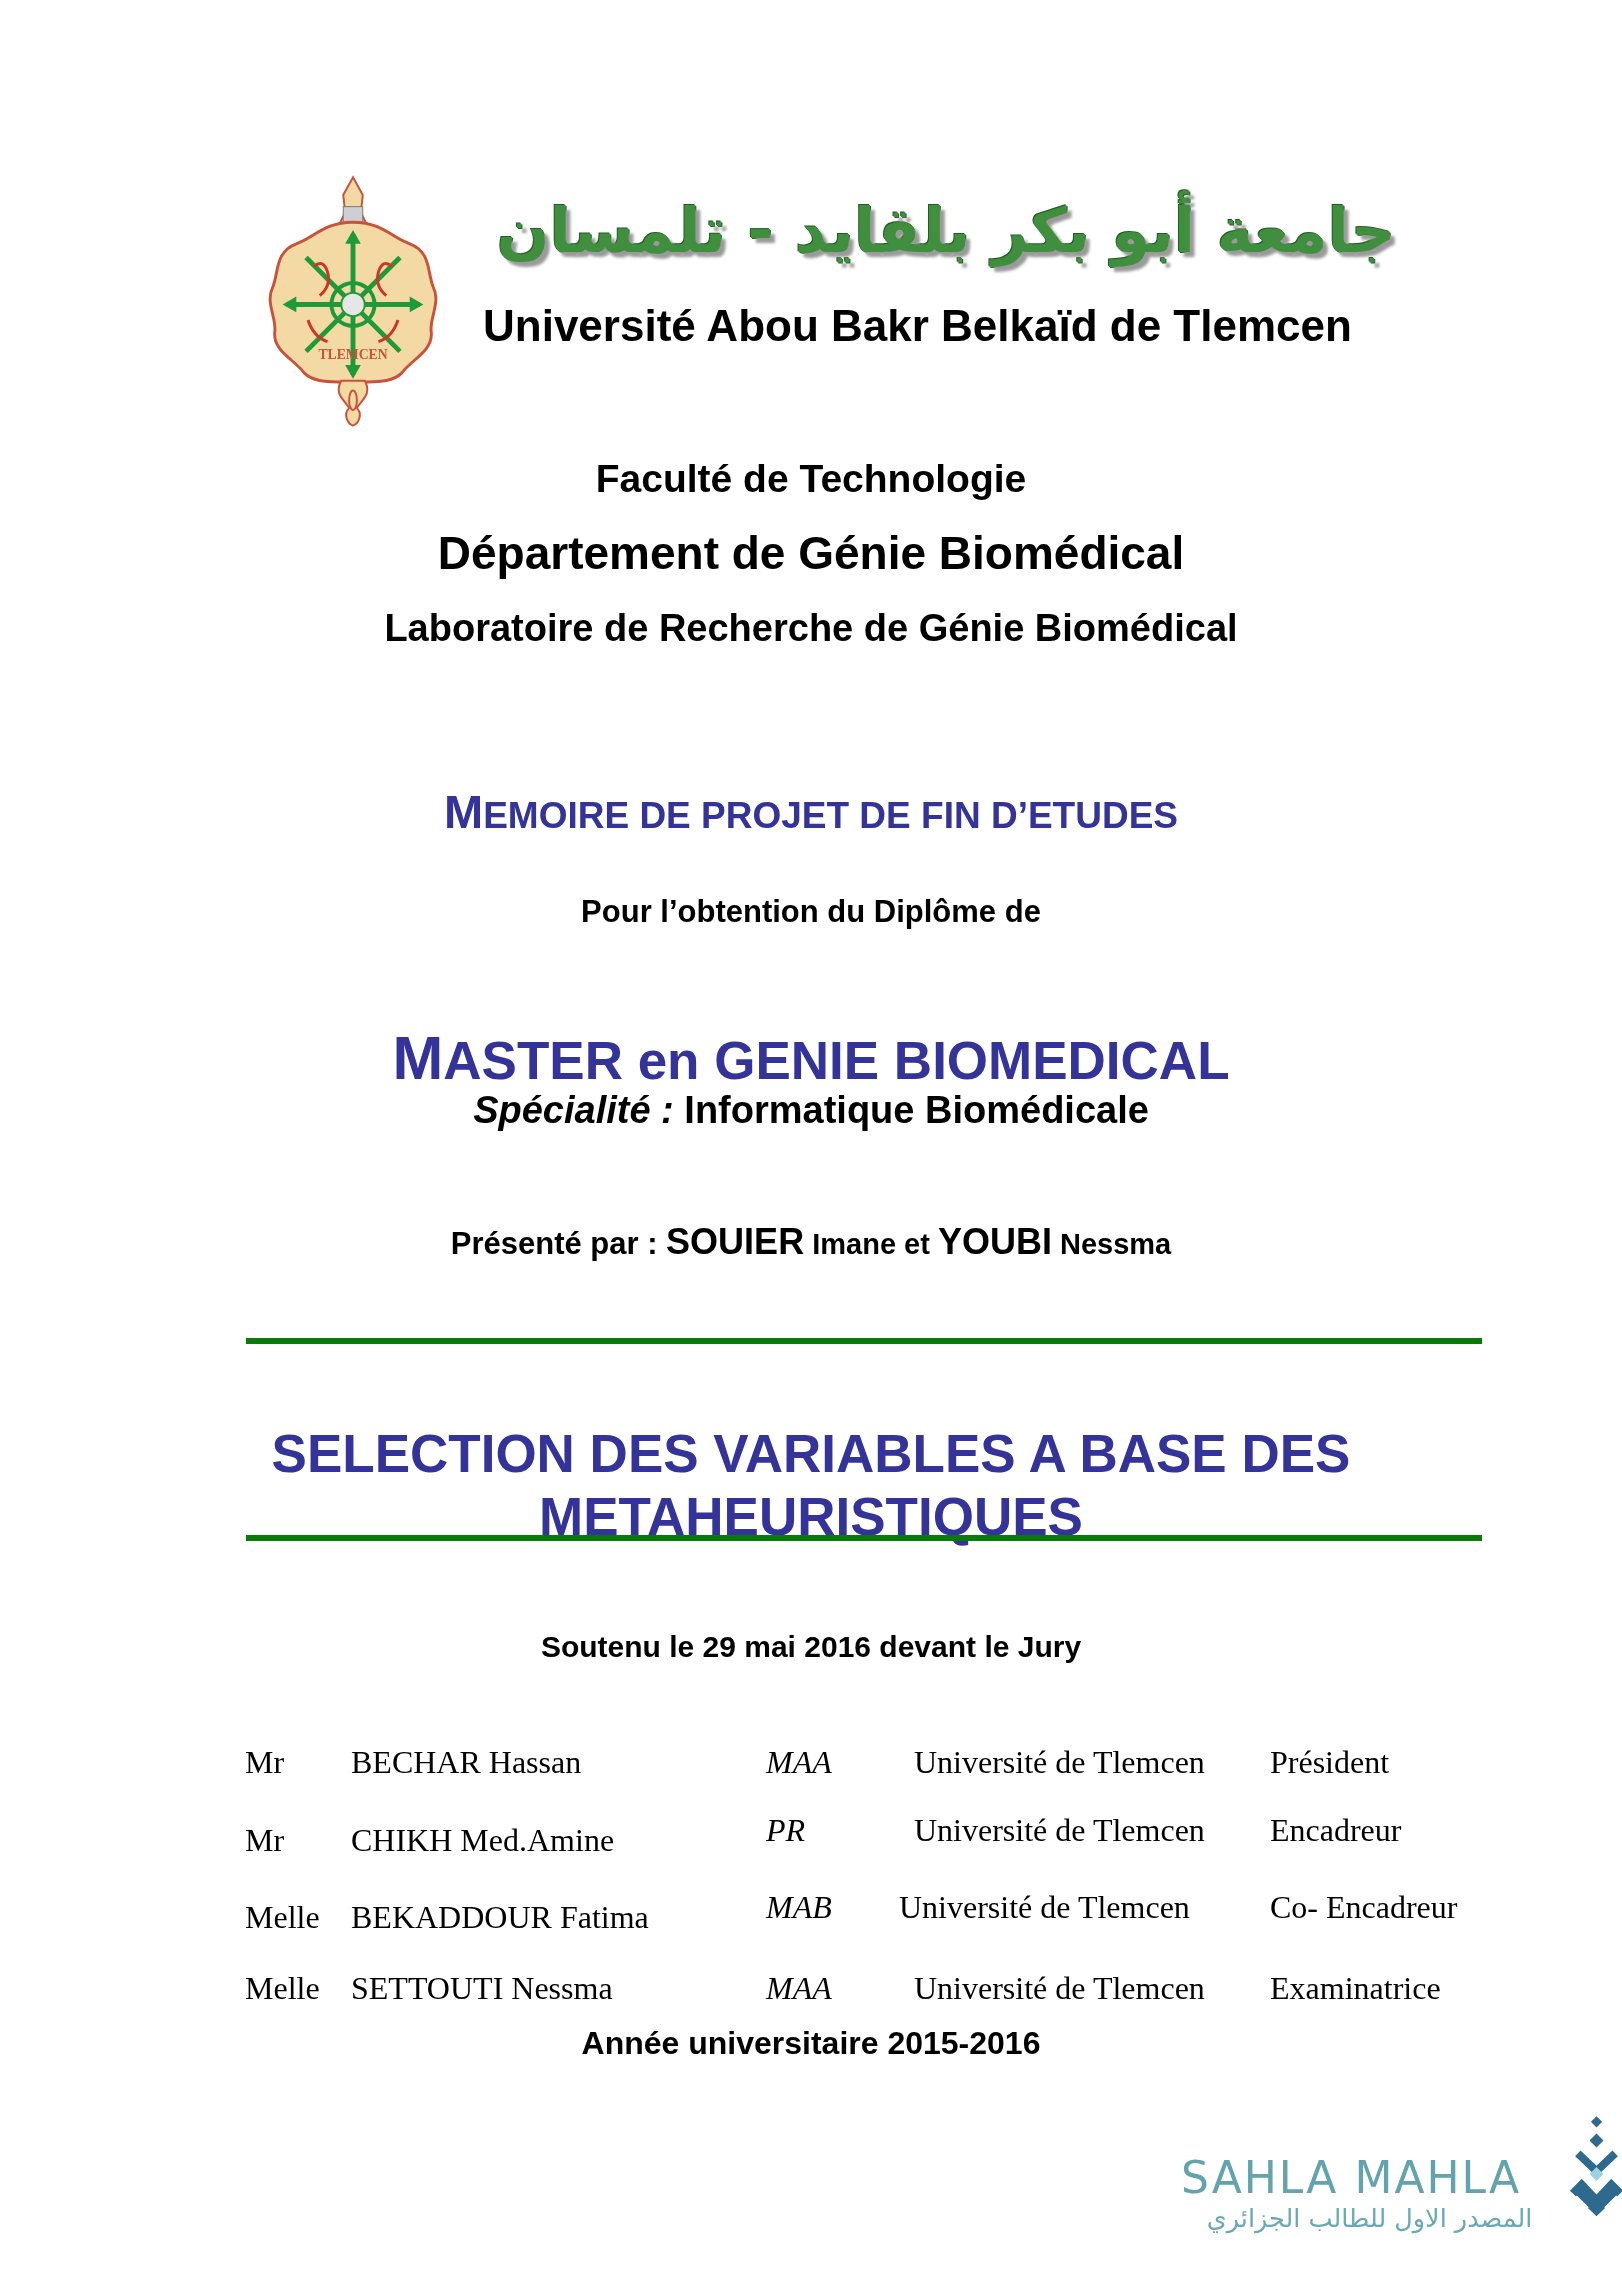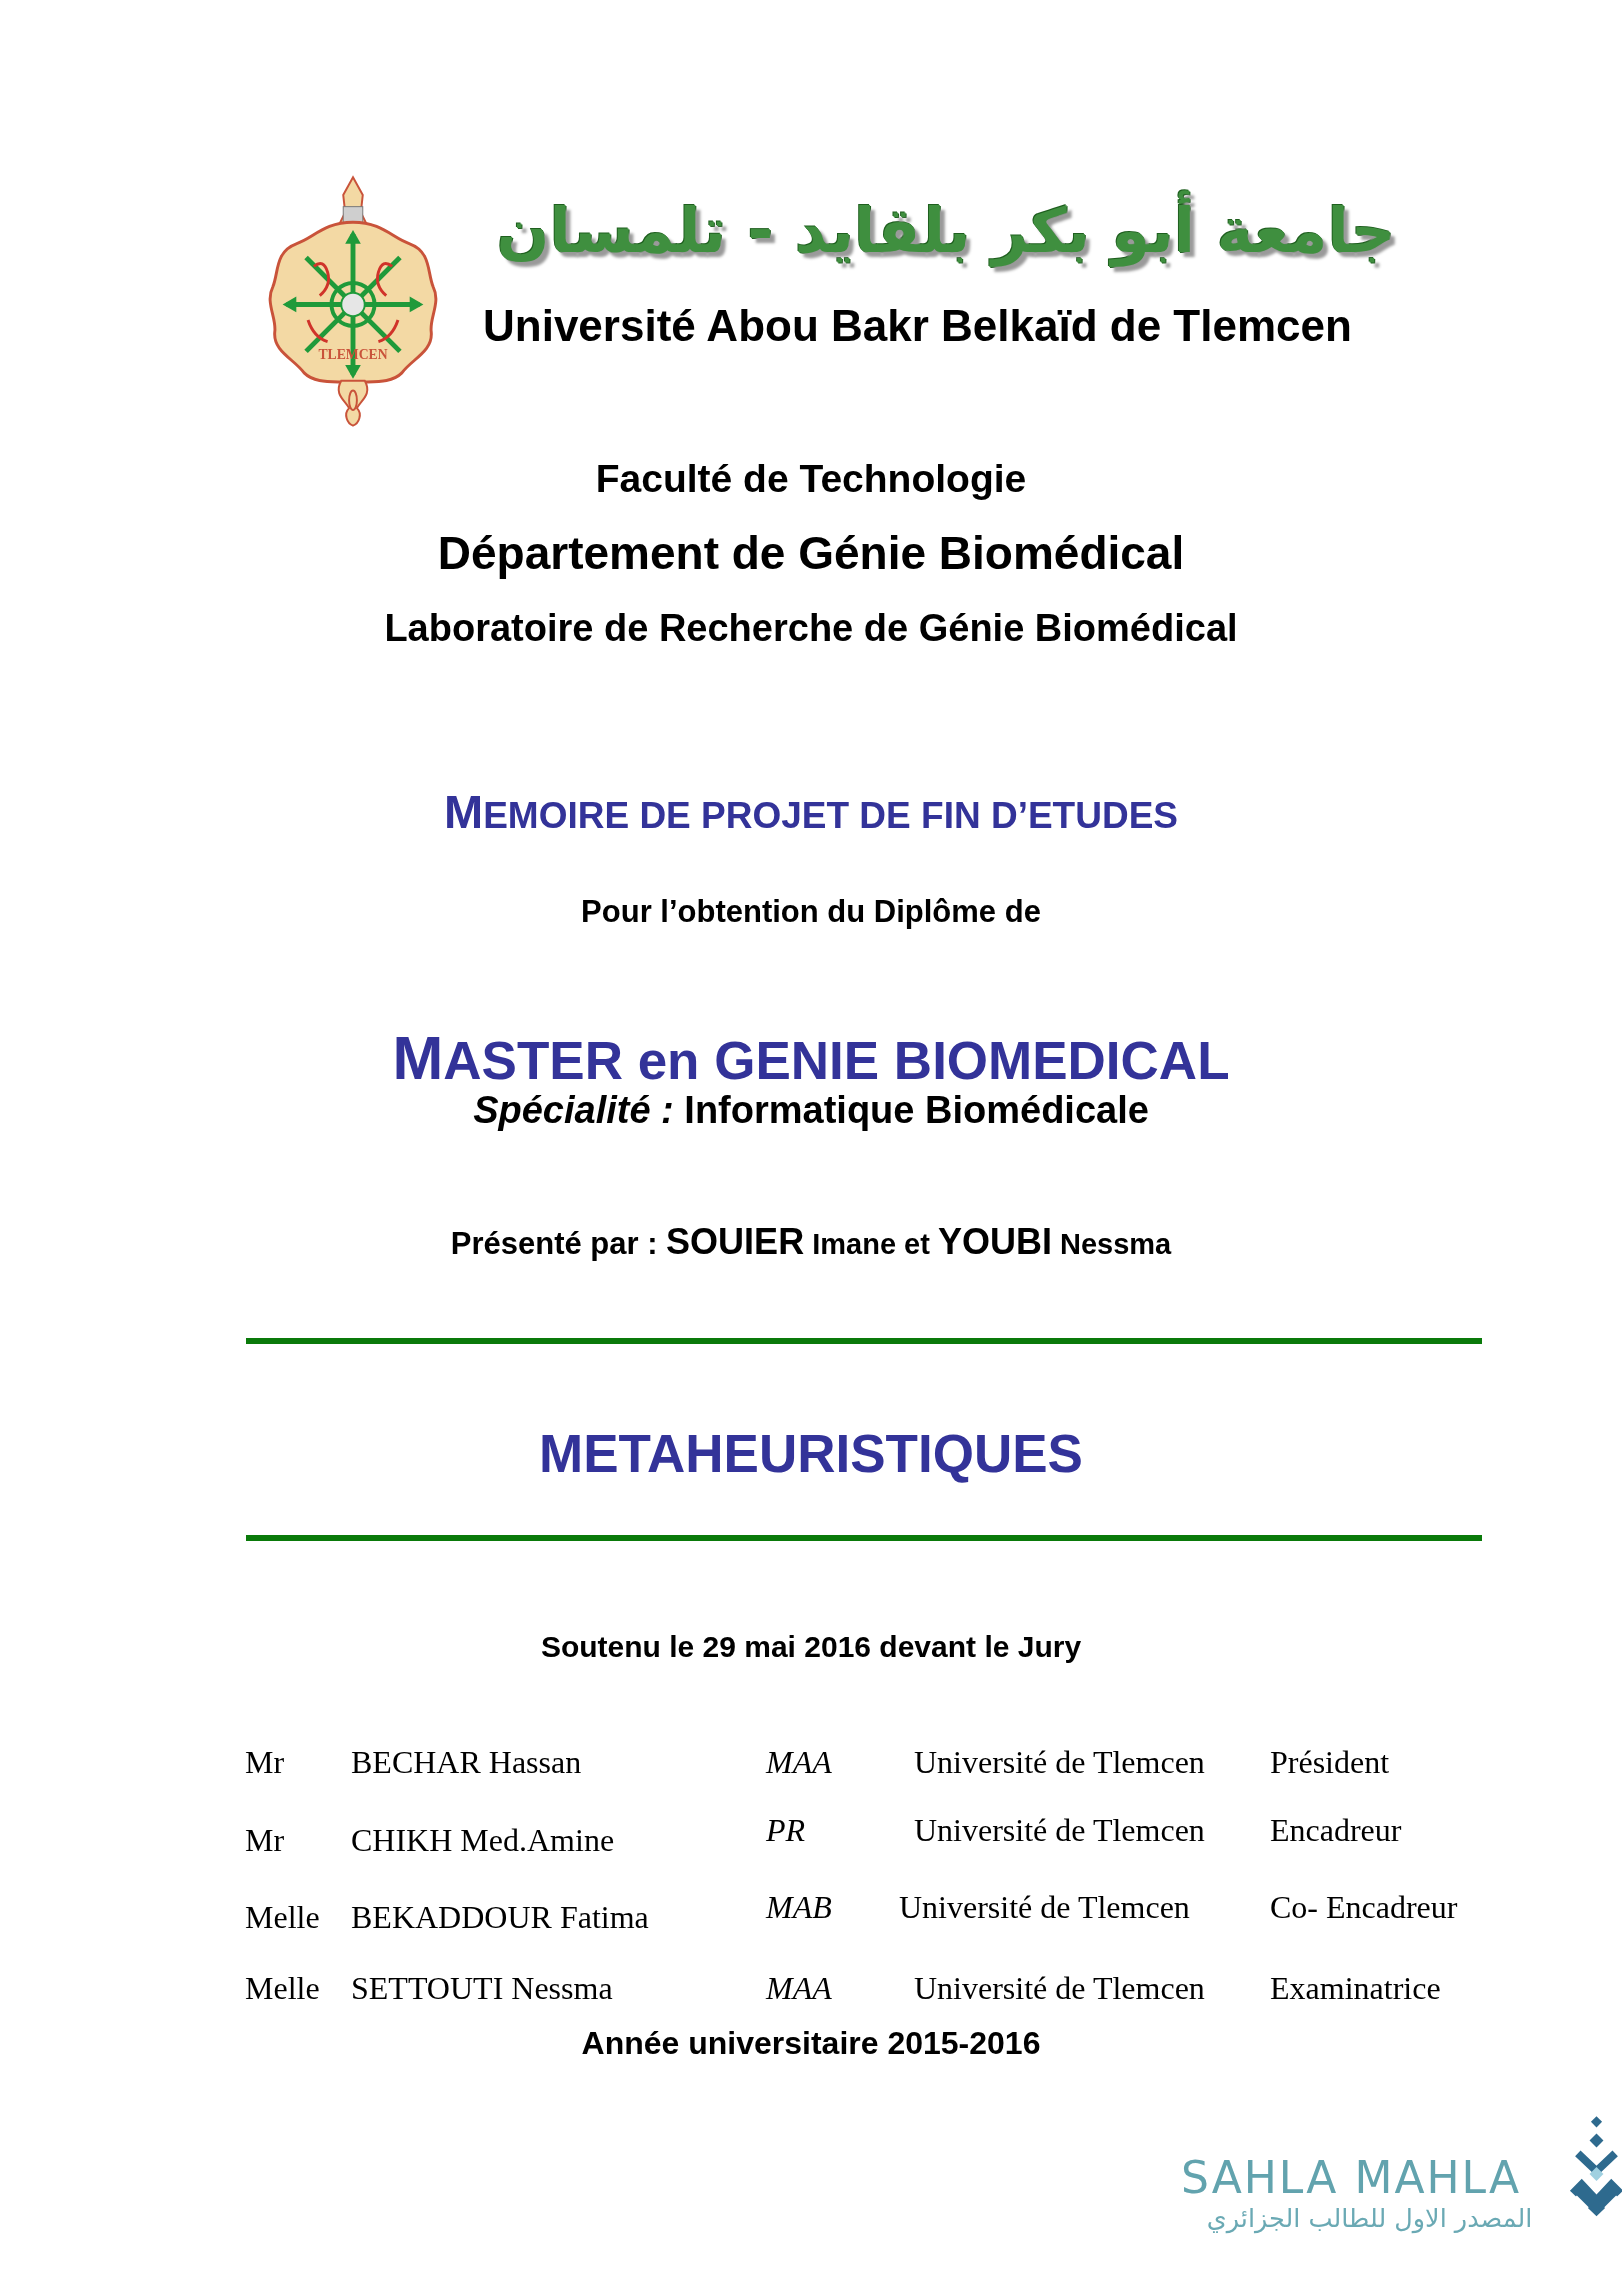--- a/index.html
+++ b/index.html
@@ -115,20 +115,21 @@
 <div id="pour" class="abs center sans-b">Pour l’obtention du Diplôme de</div>
 
 <div id="master" class="abs center sans-b blue"><span class="cap">M</span><span>ASTER en GENIE BIOMEDICAL</span></div>
 
 <div id="specialite" class="abs center sans-b"><i>Spécialité :</i><span> Informatique Biomédicale</span></div>
 
 <div id="presente" class="abs center sans-b"><span>Présenté par : </span><span class="big">SOUIER</span><span class="small"> Imane </span><span class="small">et </span><span class="big">YOUBI</span><span class="small"> Nessma</span></div>
 
 <div id="rule-top" class="abs green-rule"></div>
 <div id="thesis-title" class="abs center sans-b blue">
+  <div>SELECTION DES VARIABLES A BASE DES</div>
   <div>METAHEURISTIQUES</div>
 </div>
 <div id="rule-bottom" class="abs green-rule"></div>
 
 <div id="soutenu" class="abs center sans-b">Soutenu le 29 mai 2016 devant le Jury</div>
 
 <div class="abs jury-row" style="top:1743px;">
   <span class="j-title">Mr</span>
   <span class="j-name">BECHAR Hassan</span>
   <span class="j-grade">MAA</span>

